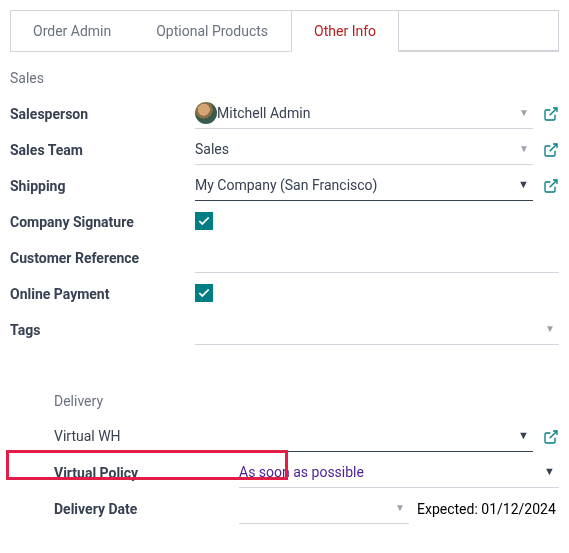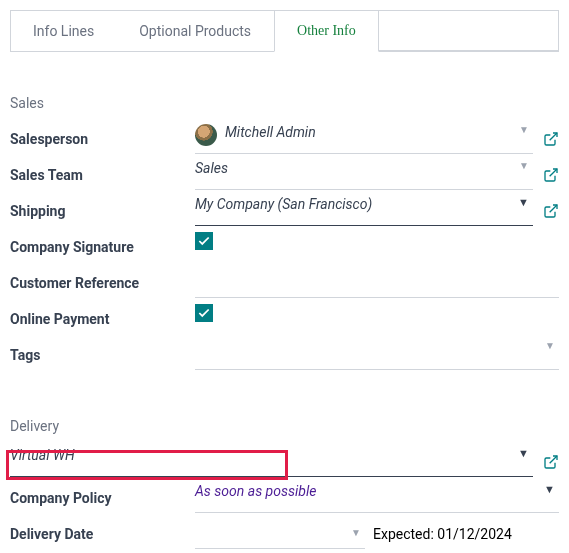--- a/index.html
+++ b/index.html
@@ -20,35 +20,34 @@
       margin: 10px 10px 0 10px;
     }
     .tab {
       padding: 12px 22px;
       color: #6b7280;
       cursor: pointer;
       border-right: 1px solid transparent;
       position: relative;
     }
     .tab.active {
-      color: #15803d;
+      color: #b91c1c;
       border-left: 1px solid #d1d5db;
       border-right: 1px solid #d1d5db;
       background: #fff;
       margin-bottom: -1px;
       border-bottom: 1px solid #fff;
-      font-family: Liberation Serif, serif;
     }
     .tab:first-child.active { border-left: none; }
     .tabs::after { content: ""; flex: 1; border-bottom: 1px solid #d1d5db; }
     
     
     .section {
       padding: 0 10px;
-      margin-top: 43px;
+      margin-top: 18px;
     }
     .section-title {
       color: #6b7280;
       font-size: 14px;
       font-weight: 400;
       margin-bottom: 10px;
     }
     
     
     .field-row {
@@ -60,26 +59,26 @@
     .field-label {
       width: 185px;
       flex-shrink: 0;
       font-weight: 700;
       color: #374151;
       font-size: 14px;
     }
     .field-value {
       flex: 1;
       display: flex;
-      gap: 8px;
+      align-items: center;
+      gap: 0;
       border-bottom: 1px solid #d1d5db;
       min-height: 30px;
       padding-bottom: 2px;
       position: relative;
-      font-style: italic;
     }
     .field-value.no-border { border-bottom: none; }
     .field-value.strong-border { border-bottom: 1px solid #374151; }
     .field-text { color: #374151; flex: 1; }
     
     .ext-link {
       margin-left: 10px;
       color: #017e84;
       cursor: pointer;
       display: flex;
@@ -131,21 +130,21 @@
     .delivery-date-wrapper { display:flex; flex:1; gap:8px; align-items:center;}
     
     .container { position: relative; }
   </style>
 </head>
 <body>
 
 <div class="container">
 
   <div class="tabs">
-    <div class="tab">Info Lines</div>
+    <div class="tab">Order Admin</div>
     <div class="tab">Optional Products</div>
     <div class="tab active">Other Info</div>
   </div>
 
   <div class="section">
     <div class="section-title">Sales</div>
 
     <div class="field-row">
       <div class="field-label">Salesperson</div>
       <div class="field-value">
@@ -223,39 +222,39 @@
 
     <div class="field-row">
       <div class="field-label">Tags</div>
       <div class="field-value">
         <span class="field-text"></span>
         <span class="caret">▼</span>
       </div>
     </div>
   </div>
 
-  <div class="section" style="margin-top:45px;">
+  <div class="section" style="margin-top:45px;margin-left:44px;">
     <div class="section-title">Delivery</div>
 
     <div class="field-row">
       <div class="field-value strong-border">
         <span class="field-text">Virtual WH</span>
         <span class="caret dark">▼</span>
       </div>
       <div class="ext-link">
         <svg class="ext-icon" viewBox="0 0 24 24">
             <path d="M18 13v6a2 2 0 0 1-2 2H5a2 2 0 0 1-2-2V8a2 2 0 0 1 2-2h6"></path>
             <polyline points="15 3 21 3 21 9"></polyline>
             <line x1="10" y1="14" x2="21" y2="3"></line>
           </svg>
       </div>
     </div>
 
     <div class="field-row">
-      <div class="field-label">Company Policy</div>
+      <div class="field-label">Virtual Policy</div>
       <div class="field-value">
         <span class="field-text" style="color:#4c1d95;">As soon as possible</span>
         <span class="caret dark">▼</span>
       </div>
     </div>
 
     <div class="field-row delivery-date-row">
       <div class="field-label">Delivery Date</div>
       <div class="delivery-date-wrapper">
         <div class="empty-caret-spot">

